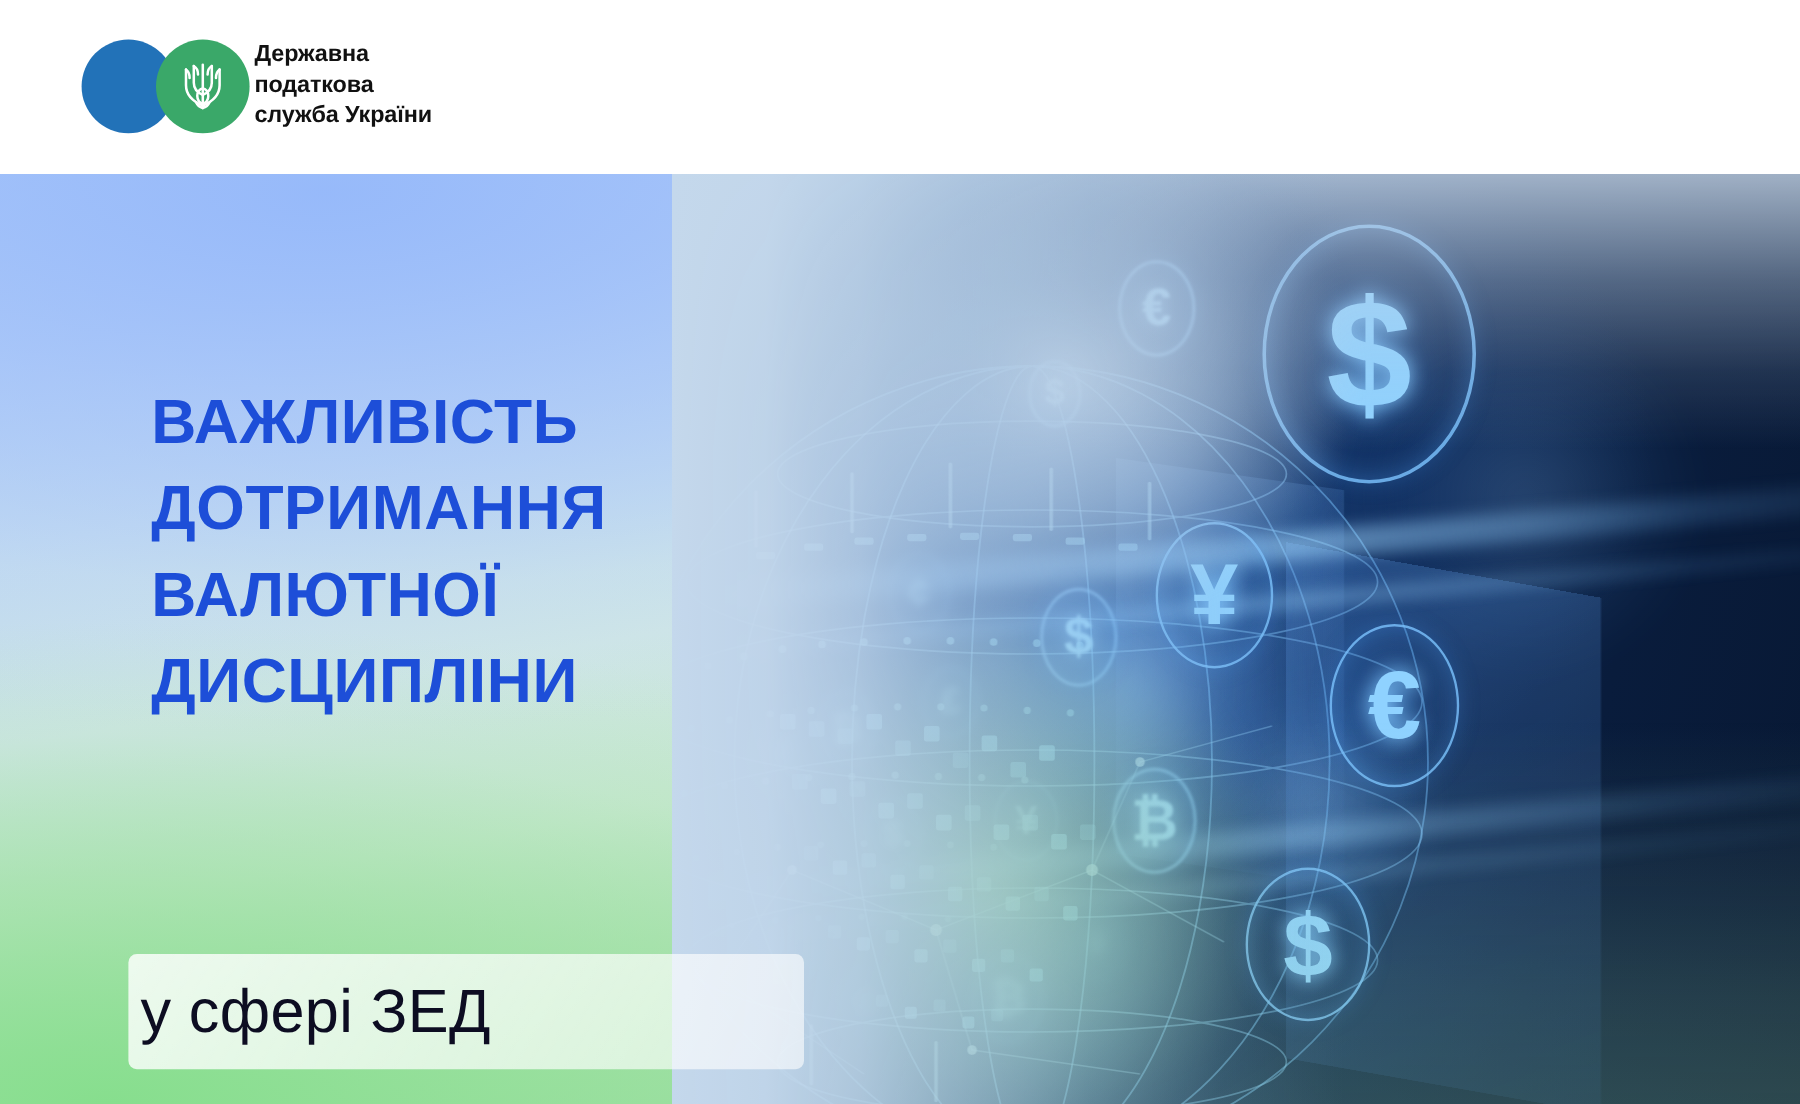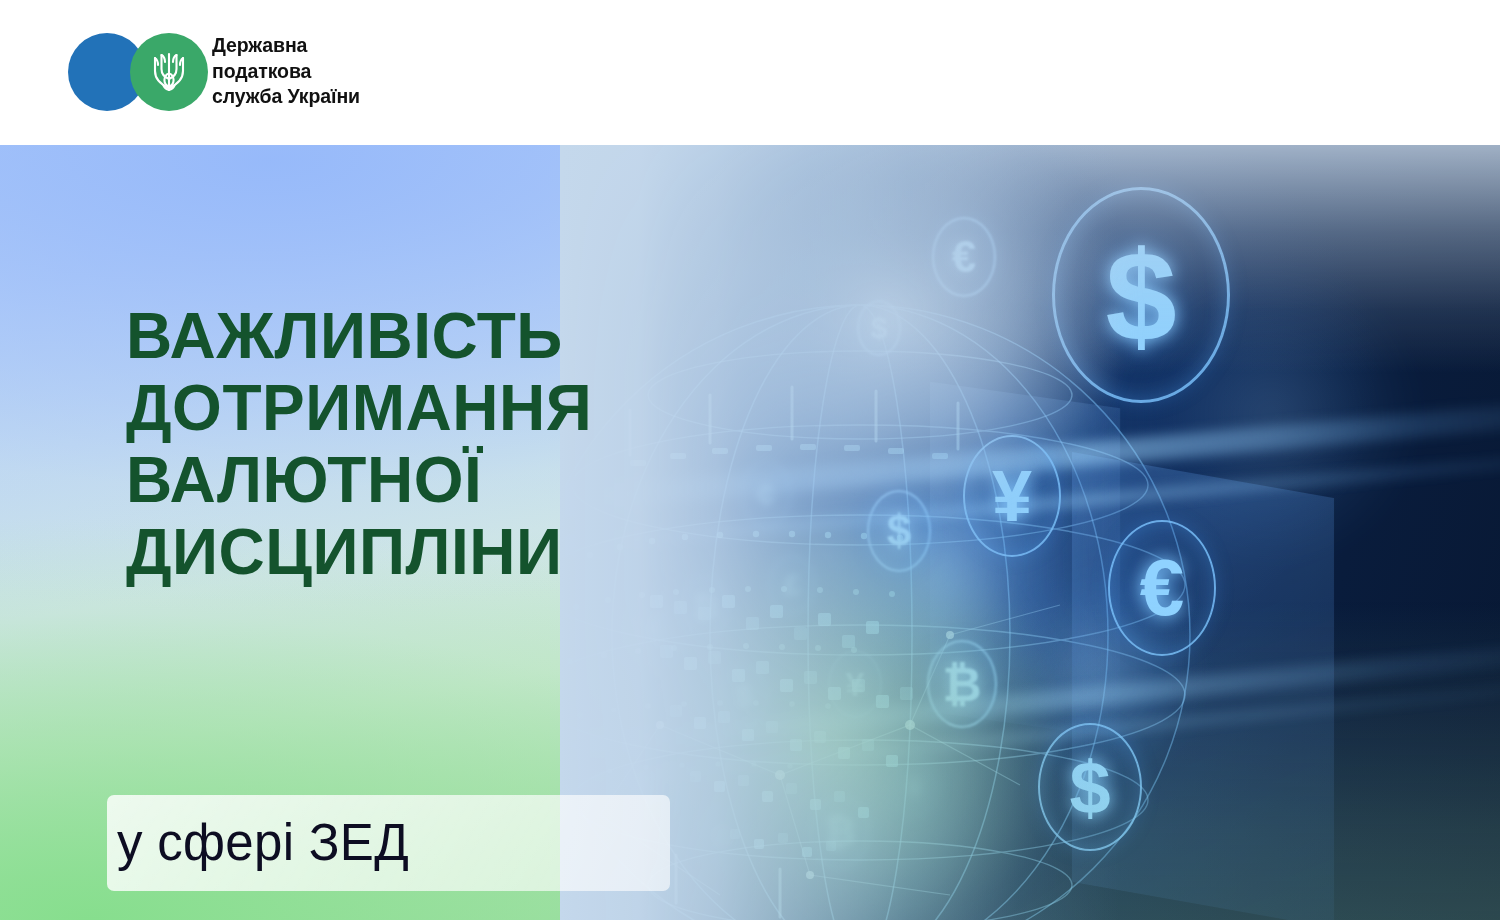--- a/index.html
+++ b/index.html
@@ -180,27 +180,27 @@
     position:absolute;left:-60px;bottom:-120px;width:640px;height:600px;
     background:radial-gradient(closest-side,rgba(160,220,160,.85) 0%,rgba(165,222,165,.40) 45%,rgba(170,224,170,0) 78%);
     filter:blur(12px);
   }
 
   
   .content{
     position:absolute;left:0;top:0;width:1500px;height:775px;z-index:30;
   }
   .headline{
-    position:absolute;left:126px;top:155px;
+    position:absolute;left:126px;top:171px;
     margin:0;
-    font-size:64px;
+    font-size:52px;
     line-height:72px;
     font-weight:bold;
     letter-spacing:0.5px;
-    color:#14532d;
+    color:#1d4ed8;
     text-transform:uppercase;
     white-space:pre-line;
   }
   .subtitle-box{
     position:absolute;left:107px;top:650px;
     width:563px;height:96px;
     box-sizing:border-box;
     border-radius:7px;
     background:linear-gradient(120deg,rgba(255,255,255,.82) 0%,rgba(255,255,255,.70) 55%,rgba(255,255,255,.60) 100%);
     display:flex;align-items:center;

